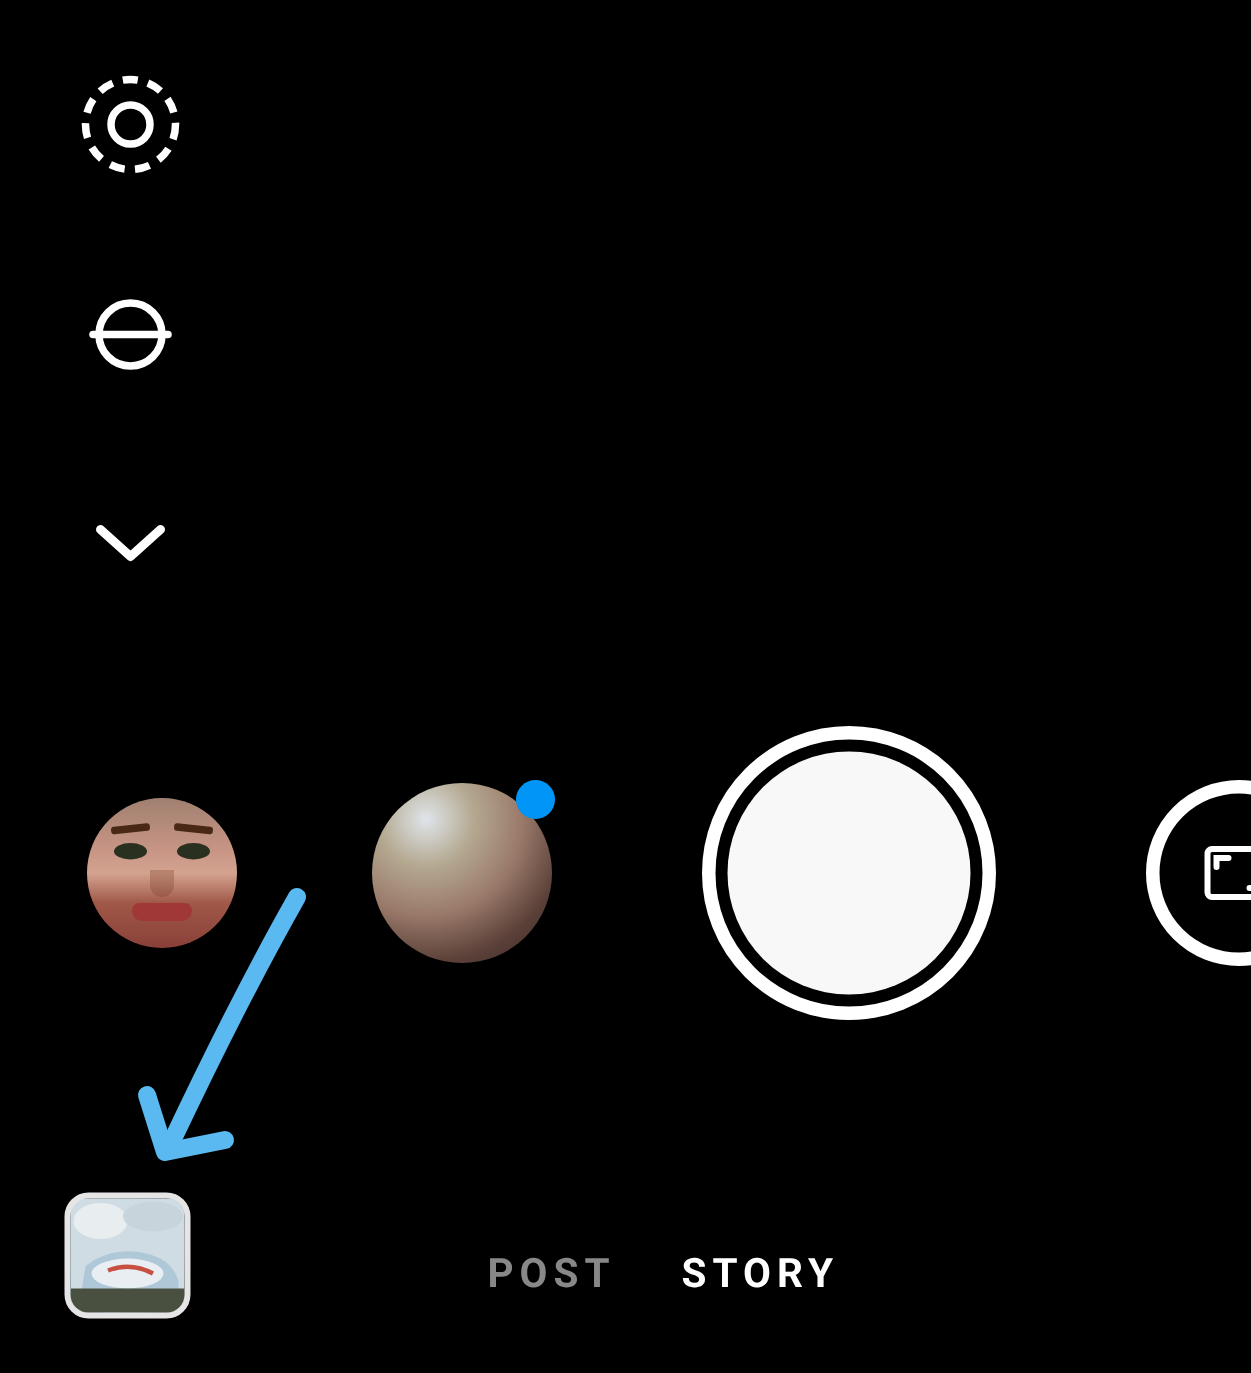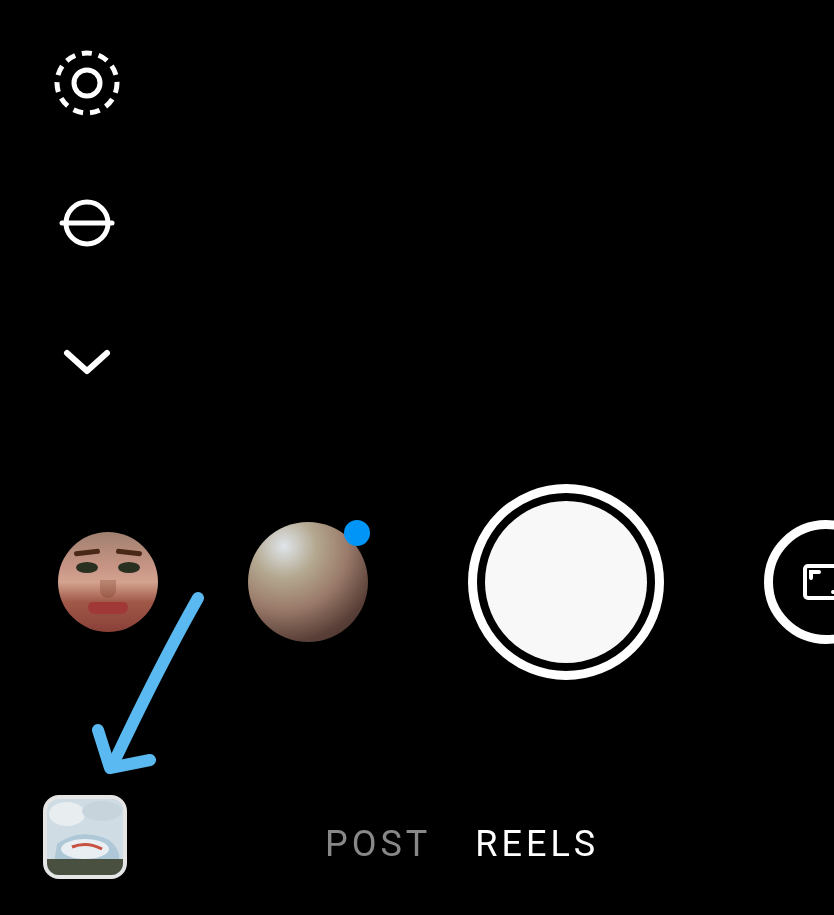--- a/index.html
+++ b/index.html
@@ -118,22 +118,22 @@
     }
     .mode-tabs {
       position: absolute;
       bottom: 50px;
       left: 325px;
       display: flex;
       align-items: center;
       gap: 44px;
     }
     .mode-tab {
-      font-size: 36px;
-      font-weight: 400;
+      font-size: 27px;
+      font-weight: 700;
       letter-spacing: 4px;
       color: #888;
       cursor: pointer;
       white-space: nowrap;
       margin-top: 32px;
     }
     .mode-tab.active {
       color: #fff;
     }
     
@@ -242,15 +242,15 @@
     <ellipse cx="55" cy="12" rx="20" ry="10" fill="#c8d4dc"></ellipse>
     <path d="M 10 45 Q 30 30 55 38 Q 68 42 72 55 L 72 76 L 5 76 Z" fill="#aec8d8"></path>
     <ellipse cx="38" cy="50" rx="24" ry="10" fill="#e8eef2"></ellipse>
     <path d="M 25 48 Q 40 42 55 50" stroke="#c85040" stroke-width="3" fill="none"></path>
     <rect x="0" y="60" width="76" height="16" fill="#4a5040"></rect>
   </svg>
 </div>
 
 <div class="mode-tabs">
   <div class="mode-tab">POST</div>
-  <div class="mode-tab active">REELS</div>
+  <div class="mode-tab active">STORY</div>
 
 </div>
 
 </body></html>

